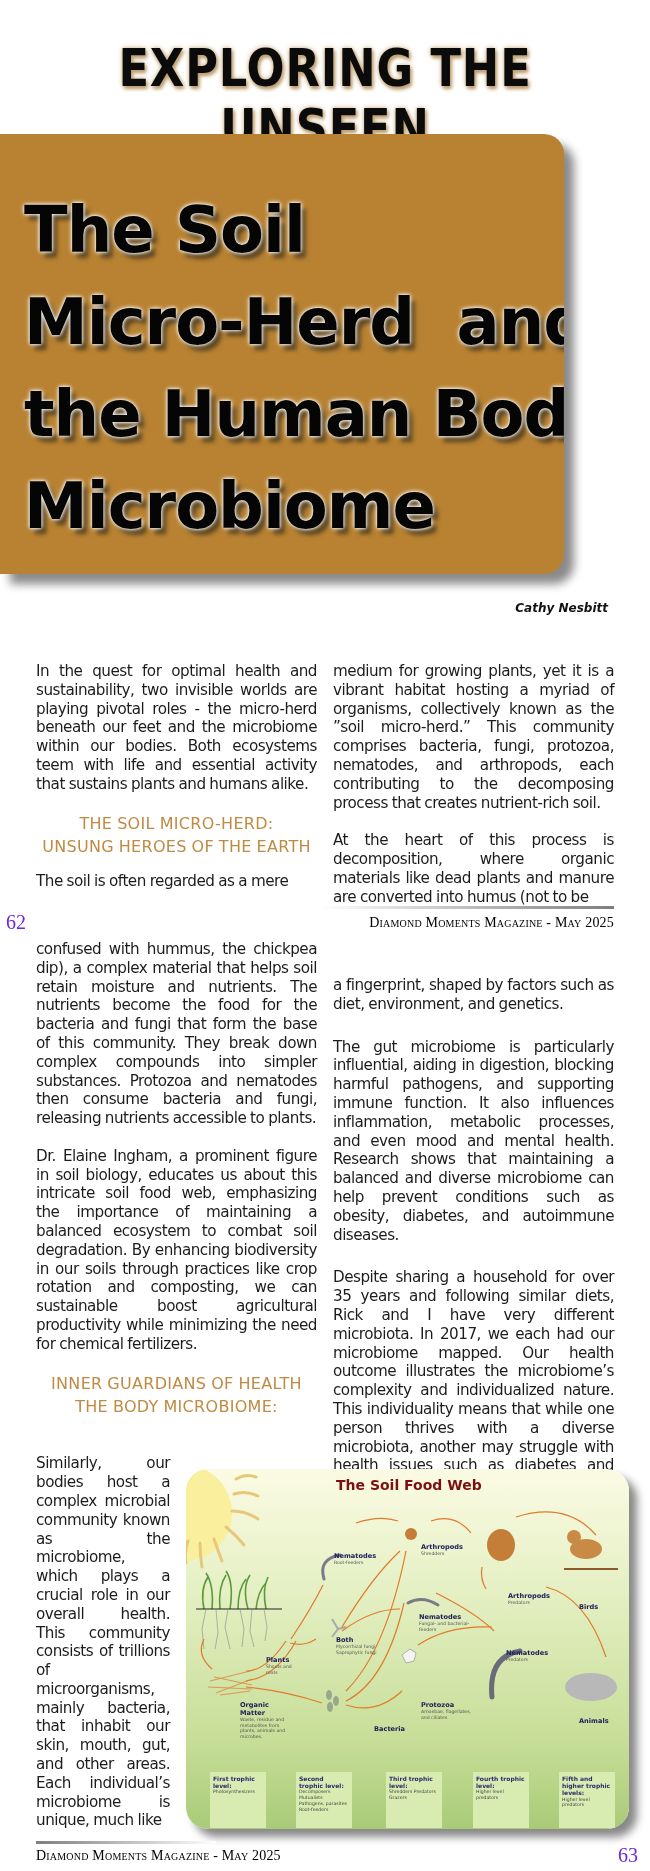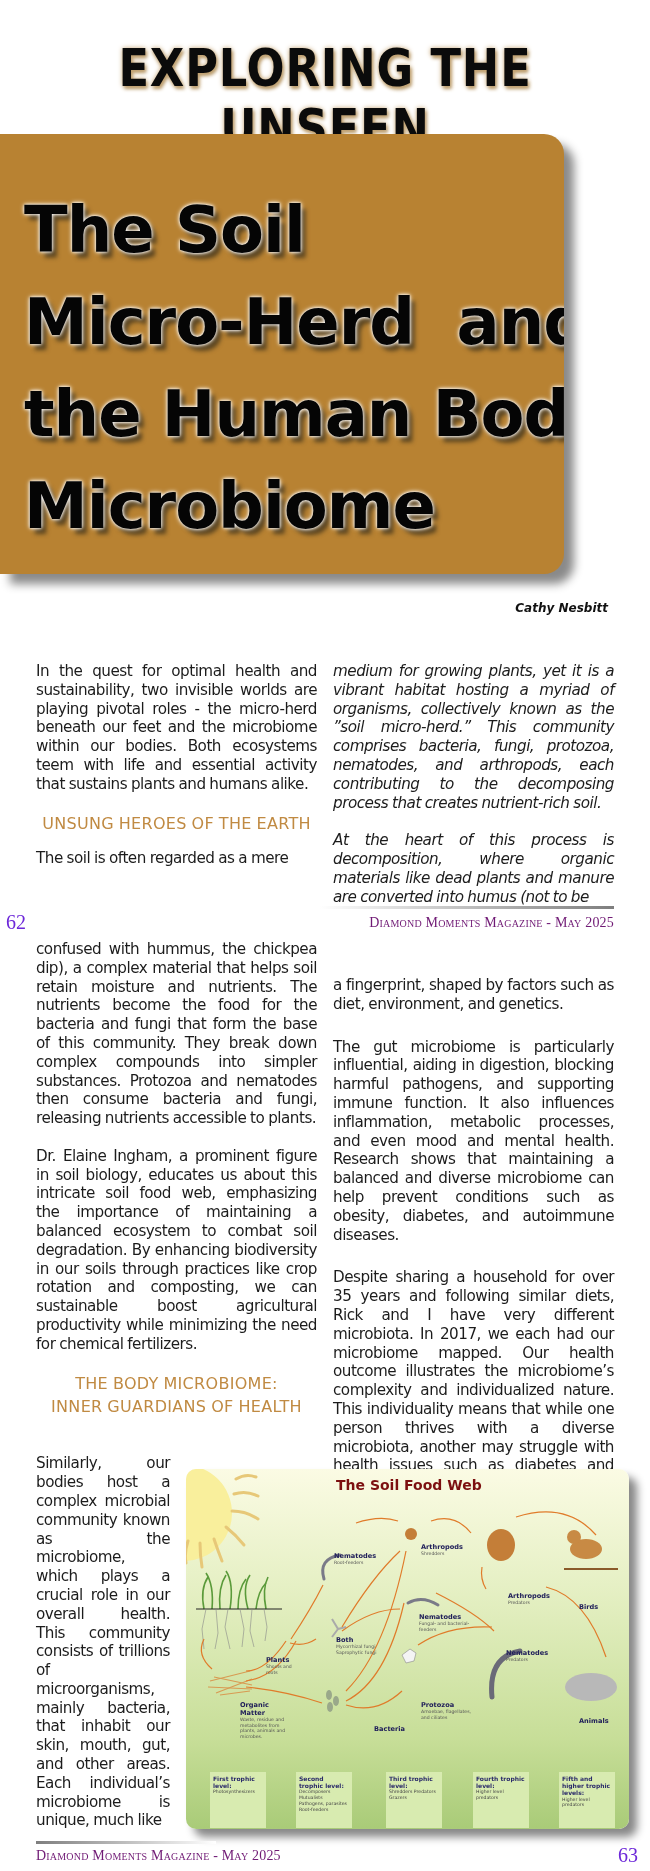--- a/index.html
+++ b/index.html
@@ -50,30 +50,30 @@
   }
 
   .rule {
     position: absolute; height: 3px;
     background: linear-gradient(to right, #ffffff, #7e7e7e);
   }
   .rule.rev { background: linear-gradient(to left, #ffffff, #7e7e7e); }
 
   .footer-text {
     position: absolute; font-family: "Liberation Serif", serif; font-size: 14px;
-    color: #701a75; font-variant: small-caps; letter-spacing: 0.2px;
+    color: #000000; font-variant: small-caps; letter-spacing: 0.2px;
   }
   .page-num {
     position: absolute; font-family: "Liberation Serif", serif; font-size: 20px; color: #6d28d9;
   }
 
   
   .figure {
     position: absolute; left: 186px; top: 1469px; width: 443px; height: 360px;
-    border-radius: 10px;
+    border-radius: 22px;
     background: linear-gradient(to bottom, #fbfbe4 0%, #e4efc2 35%, #c7de98 75%, #a9cb78 100%);
     box-shadow: 8px 8px 8px #888;
     overflow: hidden;
   }
   .fig-title {
     position: absolute; left: 150px; top: 8px;
     font-family: "DejaVu Sans", sans-serif; font-weight: bold; font-size: 14px; color: #7c1010;
   }
   .sun {
     position: absolute; left: -50px; top: -4px; width: 96px; height: 96px; border-radius: 50%;
@@ -107,40 +107,41 @@
     <span class="title-line">the Human Body</span>
     <span class="title-line">Microbiome</span>
   </div>
 </div>
 
 <div class="byline">Cathy Nesbitt</div>
 
 <div class="col" style="left:36px; top:662px; width:281px;">
   <p>In the quest for optimal health and sustainability, two invisible worlds are playing pivotal roles - the micro-herd beneath our feet and the microbiome within our bodies. Both ecosystems teem with life and essential activity that sustains plants and humans alike.</p>
   <div class="subhead">
+    <div>THE SOIL MICRO-HERD:</div>
     <div>UNSUNG HEROES OF THE EARTH</div>
   </div>
   <p class="last">The soil is often regarded as a mere</p>
 </div>
 
-<div class="col" style="left:333px; top:662px; width:281px;font-style:italic;">
+<div class="col" style="left:333px; top:662px; width:281px;">
   <p>medium for growing plants, yet it is a vibrant habitat hosting a myriad of organisms, collectively known as the ”soil micro-herd.” This community comprises bacteria, fungi, protozoa, nematodes, and arthropods, each contributing to the decomposing process that creates nutrient-rich soil.</p>
   <p class="last">At the heart of this process is decomposition, where organic materials like dead plants and manure are converted into humus (not to be</p>
 </div>
 
 <div class="rule" style="left:320px; top:906px; width:294px;"></div>
 <div class="page-num" style="left:6px; top:911px;">62</div>
 <div class="footer-text" style="right:36px; top:915px;">Diamond Moments Magazine - May 2025</div>
 
 <div class="col" style="left:36px; top:940px; width:281px;">
   <p>confused with hummus, the chickpea dip), a complex material that helps soil retain moisture and nutrients. The nutrients become the food for the bacteria and fungi that form the base of this community. They break down complex compounds into simpler substances. Protozoa and nematodes then consume bacteria and fungi, releasing nutrients accessible to plants.</p>
   <p>Dr. Elaine Ingham, a prominent figure in soil biology, educates us about this intricate soil food web, emphasizing the importance of maintaining a balanced ecosystem to combat soil degradation. By enhancing biodiversity in our soils through practices like crop rotation and composting, we can sustainable boost agricultural productivity while minimizing the need for chemical fertilizers.</p>
   <div class="subhead" style="margin-top:4px; margin-bottom:16px;">
+    <div>INNER GUARDIANS OF HEALTH</div>
     <div>THE BODY MICROBIOME:</div>
-    <div>INNER GUARDIANS OF HEALTH</div>
   </div>
   <p class="last" style="width:134px;margin-top:36px;">Similarly, our bodies host a complex microbial community known as the microbiome, which plays a crucial role in our overall health. This community consists of trillions of microorganisms, mainly bacteria, that inhabit our skin, mouth, gut, and other areas. Each individual’s microbiome is unique, much like</p>
 </div>
 
 <div class="col" style="left:333px; top:976px; width:281px;">
   <p style="margin-bottom:24px;">a fingerprint, shaped by factors such as diet, environment, and genetics.</p>
   <p style="margin-bottom:24px;">The gut microbiome is particularly influential, aiding in digestion, blocking harmful pathogens, and supporting immune function. It also influences inflammation, metabolic processes, and even mood and mental health. Research shows that maintaining a balanced and diverse microbiome can help prevent conditions such as obesity, diabetes, and autoimmune diseases.</p>
   <p class="last">Despite sharing a household for over 35 years and following similar diets, Rick and I have very different microbiota. In 2017, we each had our microbiome mapped. Our health outcome illustrates the microbiome’s complexity and individualized nature. This individuality means that while one person thrives with a diverse microbiota, another may struggle with health issues such as diabetes and high blood pressure due to a microbiota deficiency.</p>
 </div>
 

